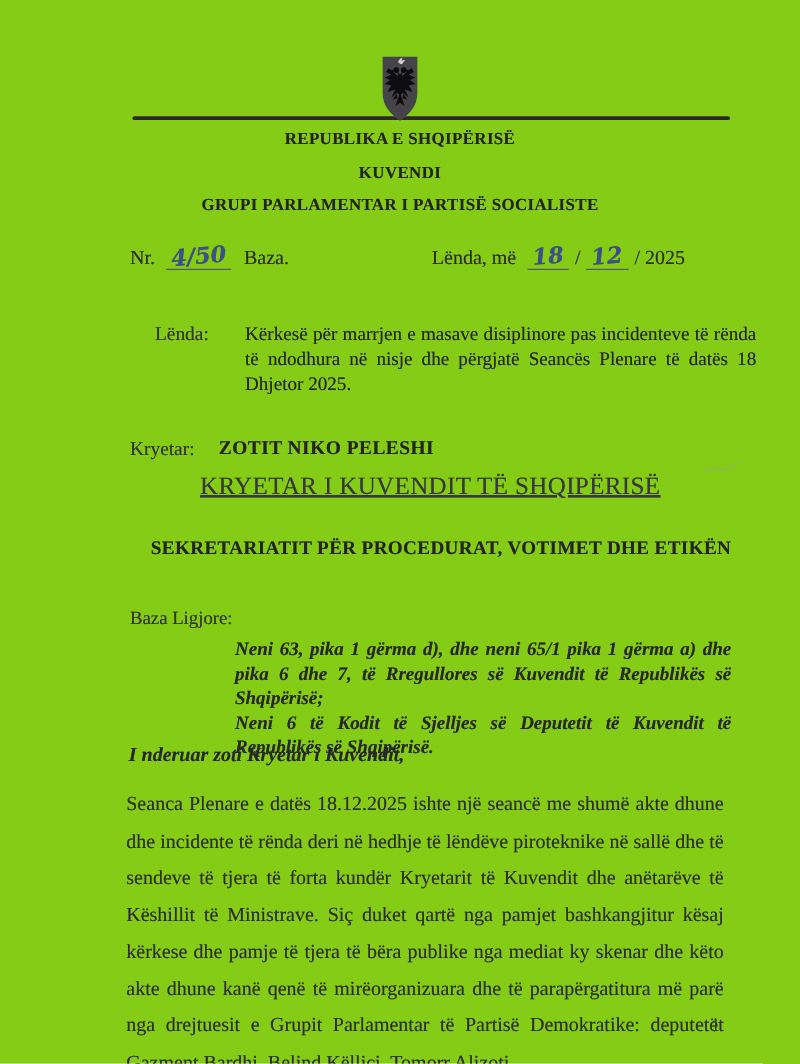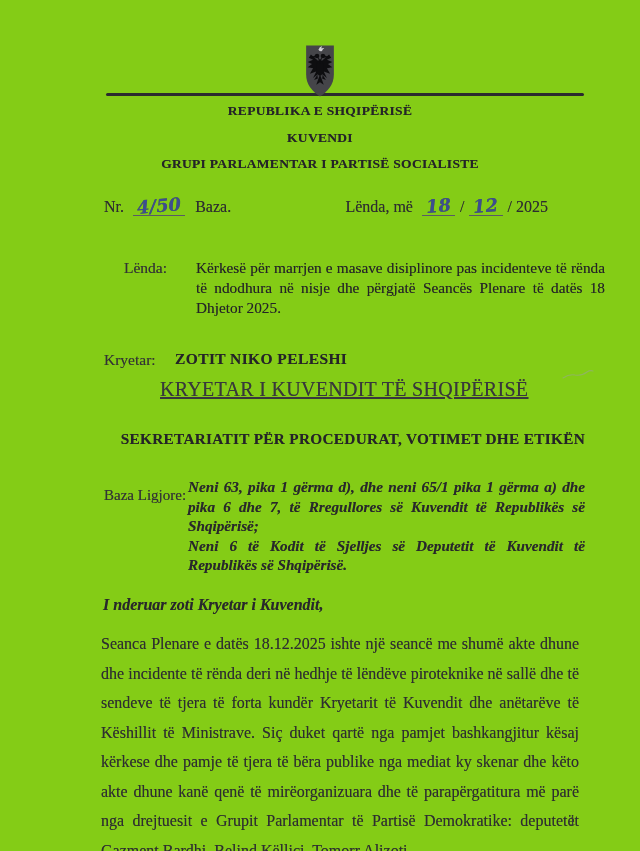--- a/index.html
+++ b/index.html
@@ -62,21 +62,21 @@
   }
   .addr-title{
     position:absolute;left:160px;top:378px;
     font-size:20px;letter-spacing:.3px;color:#38383c;text-decoration:underline;
   }
   .secondary-addr{
     position:absolute;left:104px;top:430px;width:481px;text-align:right;
     font-weight:bold;font-size:15.3px;letter-spacing:.3px;color:#242427;
   }
   .legal-items{
-    position:absolute;left:188px;top:477px;width:397px;
+    position:absolute;left:188px;top:510px;width:397px;
     font-weight:bold;font-style:italic;font-size:15.2px;line-height:19.6px;
     text-align:justify;color:#28282b;
   }
   .legal-items p{margin:0;}
 
   
   .salutation{
     position:absolute;left:103px;top:596px;
     font-weight:bold;font-style:italic;font-size:16px;color:#28282b;
   }

